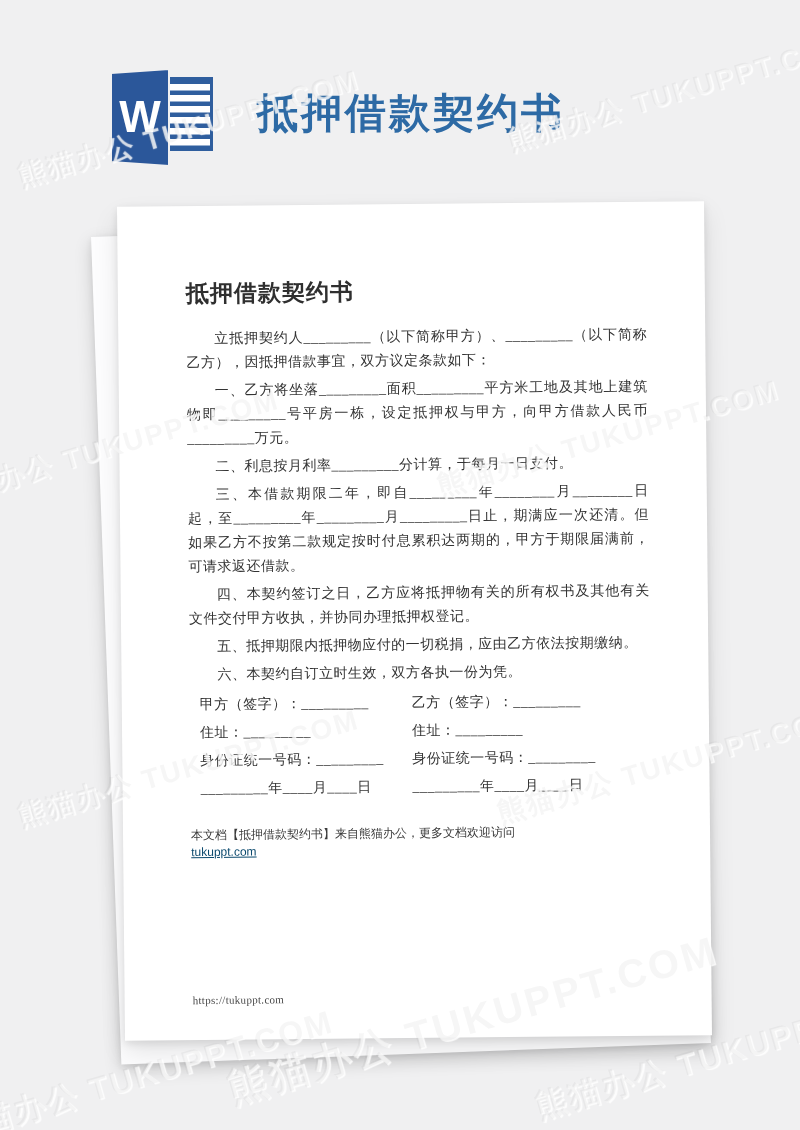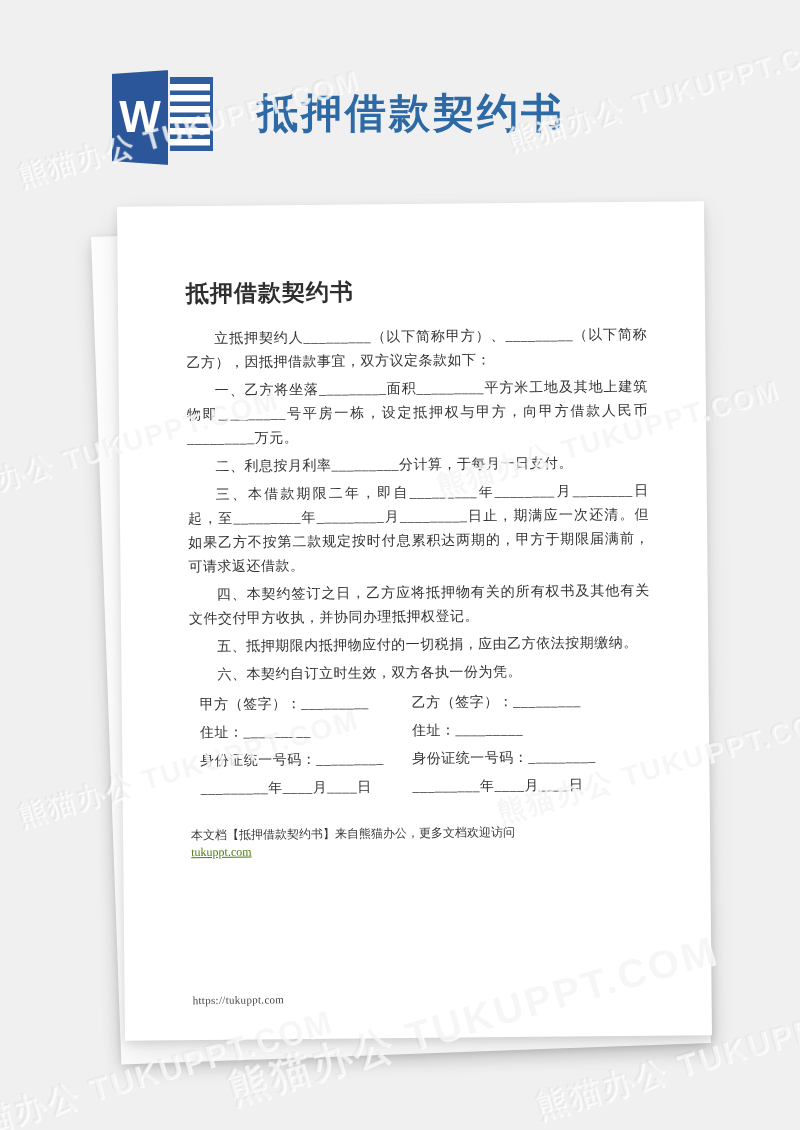--- a/index.html
+++ b/index.html
@@ -35,21 +35,21 @@
   .doc-title{font-size:23px;font-weight:bold;letter-spacing:1px;margin:0 0 18px 0;color:#2f2f2f;}
   .doc-body p{
     margin:0 0 4px 0;line-height:24px;text-indent:2em;text-align:justify;
     letter-spacing:0.5px;
   }
   
   .sig-block{margin-top:4px;padding-left:10px;}
   .sig-row{display:grid;grid-template-columns:47% 53%;line-height:28px;letter-spacing:0.5px;}
   
   .doc-footer{margin-top:24px;font-size:12px;line-height:17px;color:#3a3a3a;}
-  .doc-footer a{color:#4d7c0f;text-decoration:underline;font-family:Liberation Serif, serif;font-size:12px;}
+  .doc-footer a{color:#0c4a6e;text-decoration:underline;font-family:Liberation Sans, sans-serif;font-size:12px;}
   .page-url{
     position:absolute;left:68px;bottom:34px;font-size:11px;color:#4a4a4a;
     font-family:Liberation Serif, serif;letter-spacing:0.3px;
   }
   
   .wm-layer{position:absolute;inset:0;z-index:9;pointer-events:none;}
   .wm{
     position:absolute;white-space:nowrap;font-weight:bold;letter-spacing:2px;
     font-size:28px;color:rgba(70,70,85,0.05);
     text-shadow:1.5px 1.5px 1px rgba(255,255,255,0.85);

